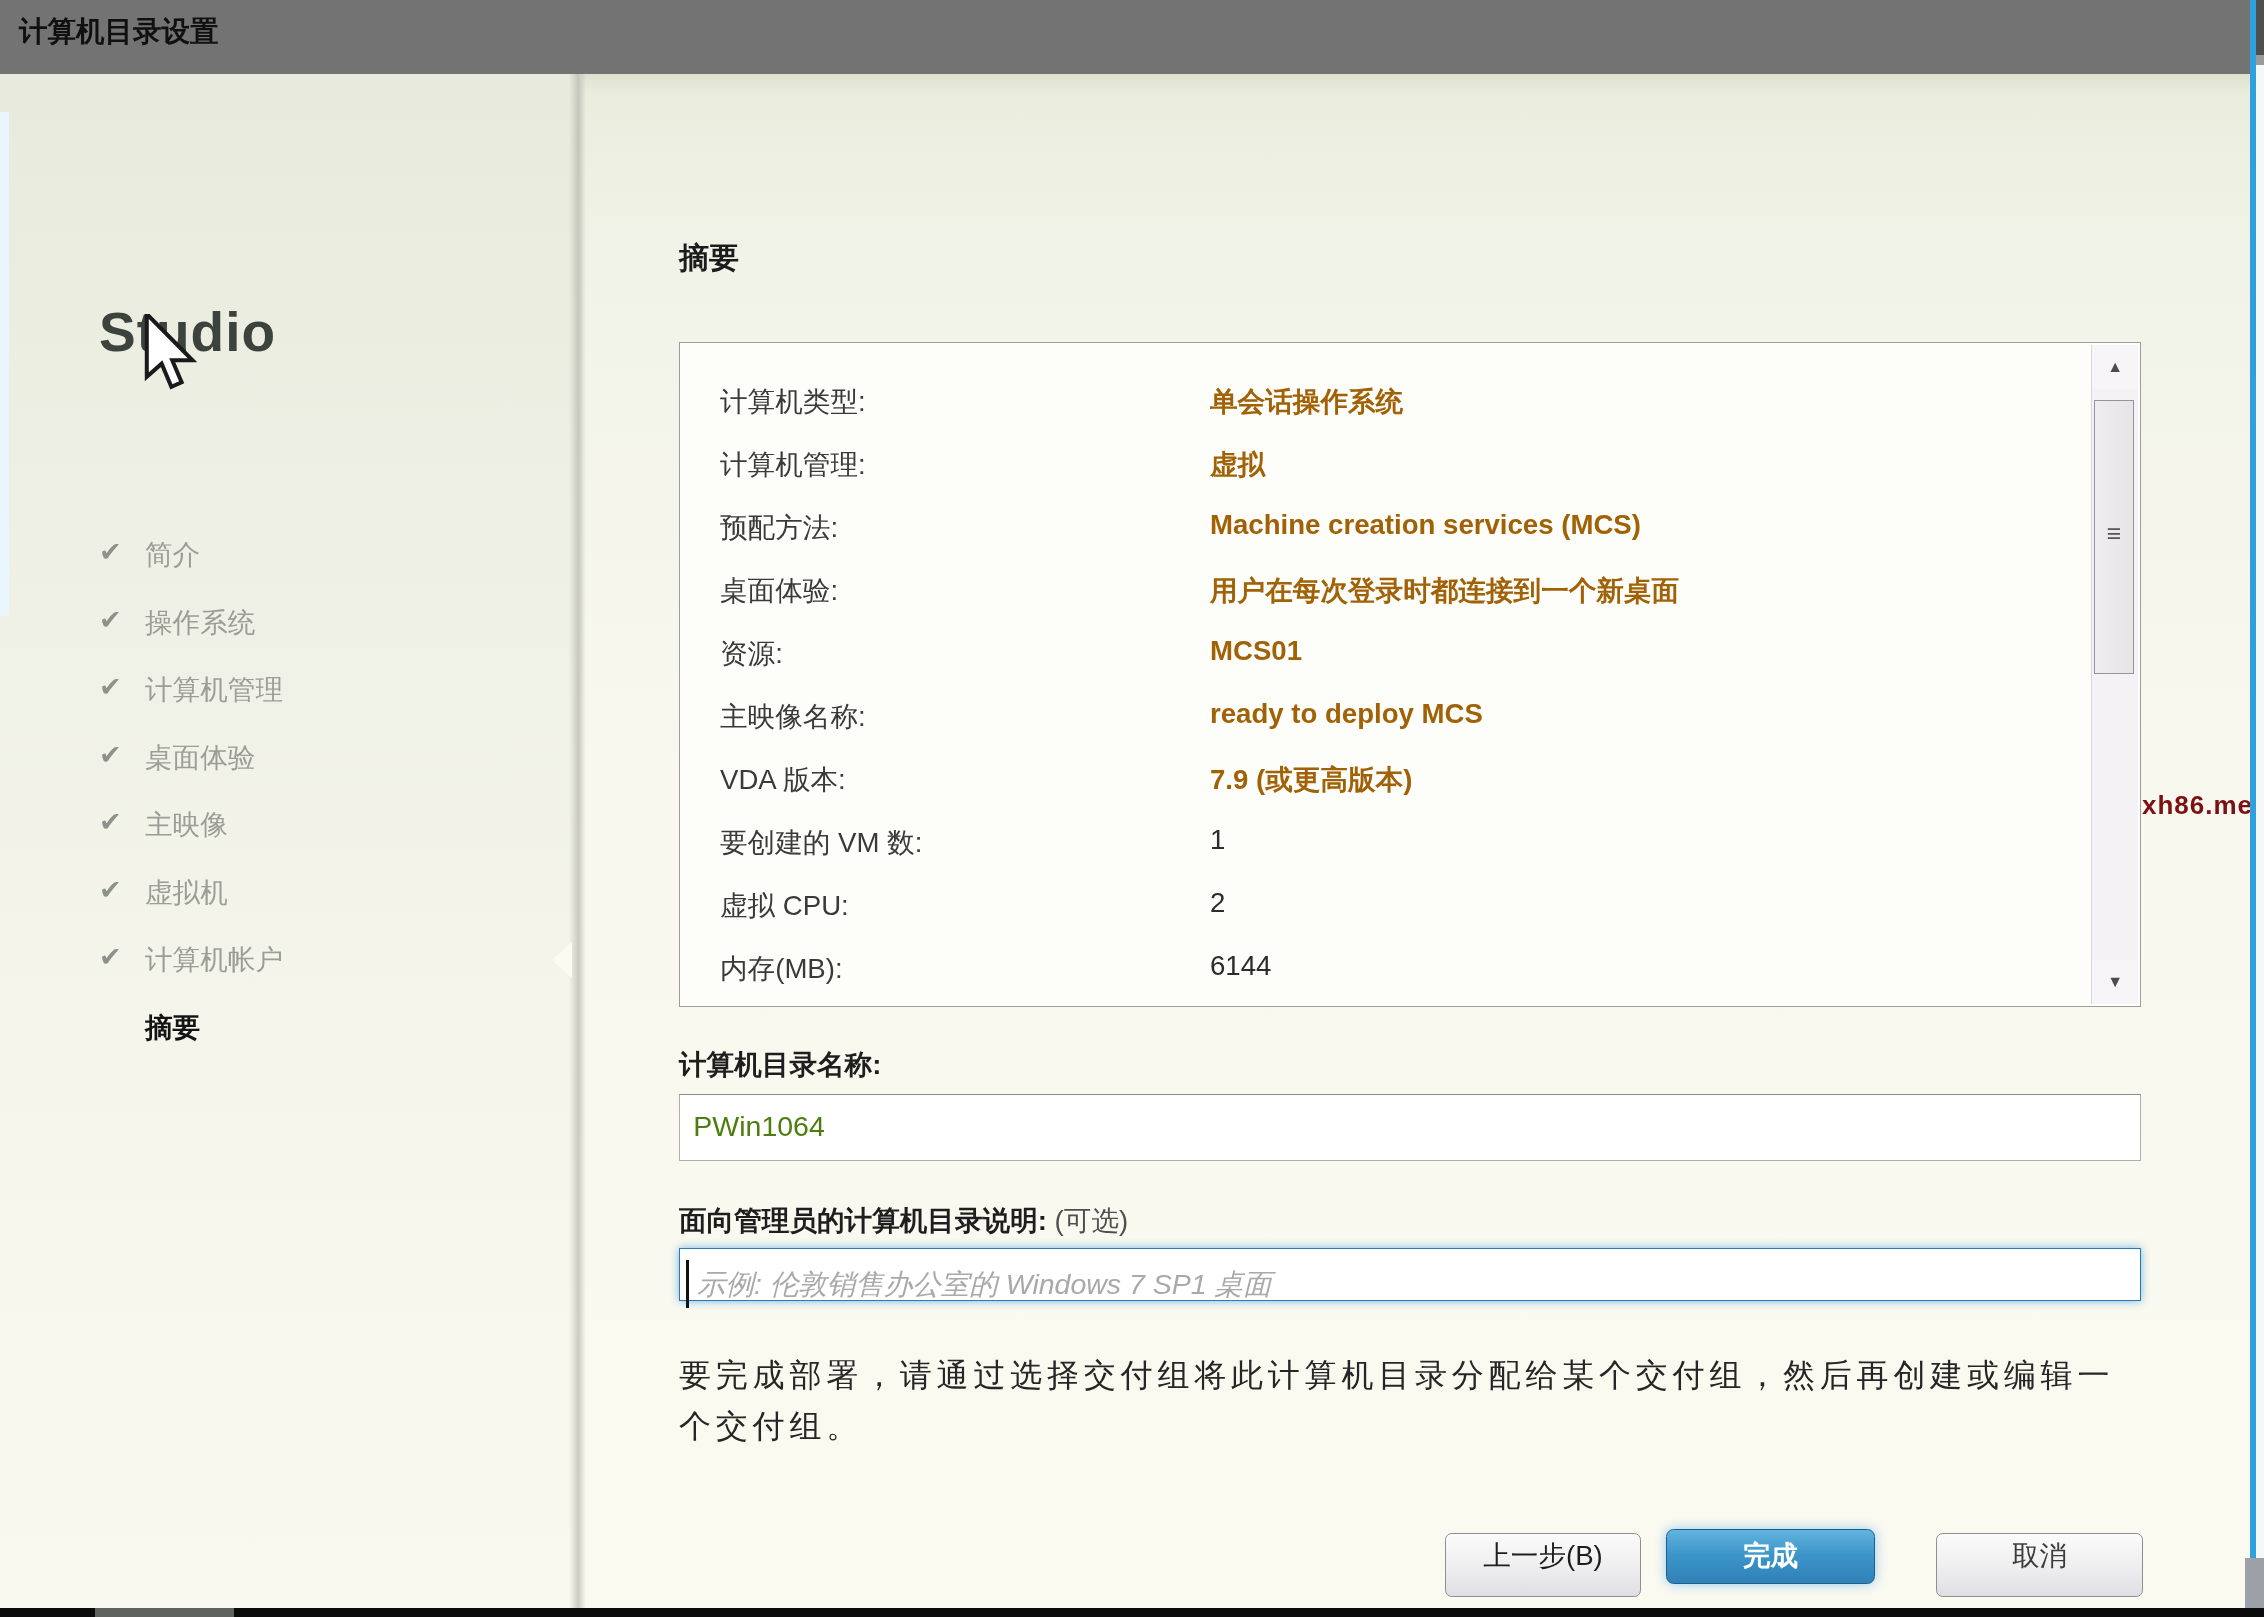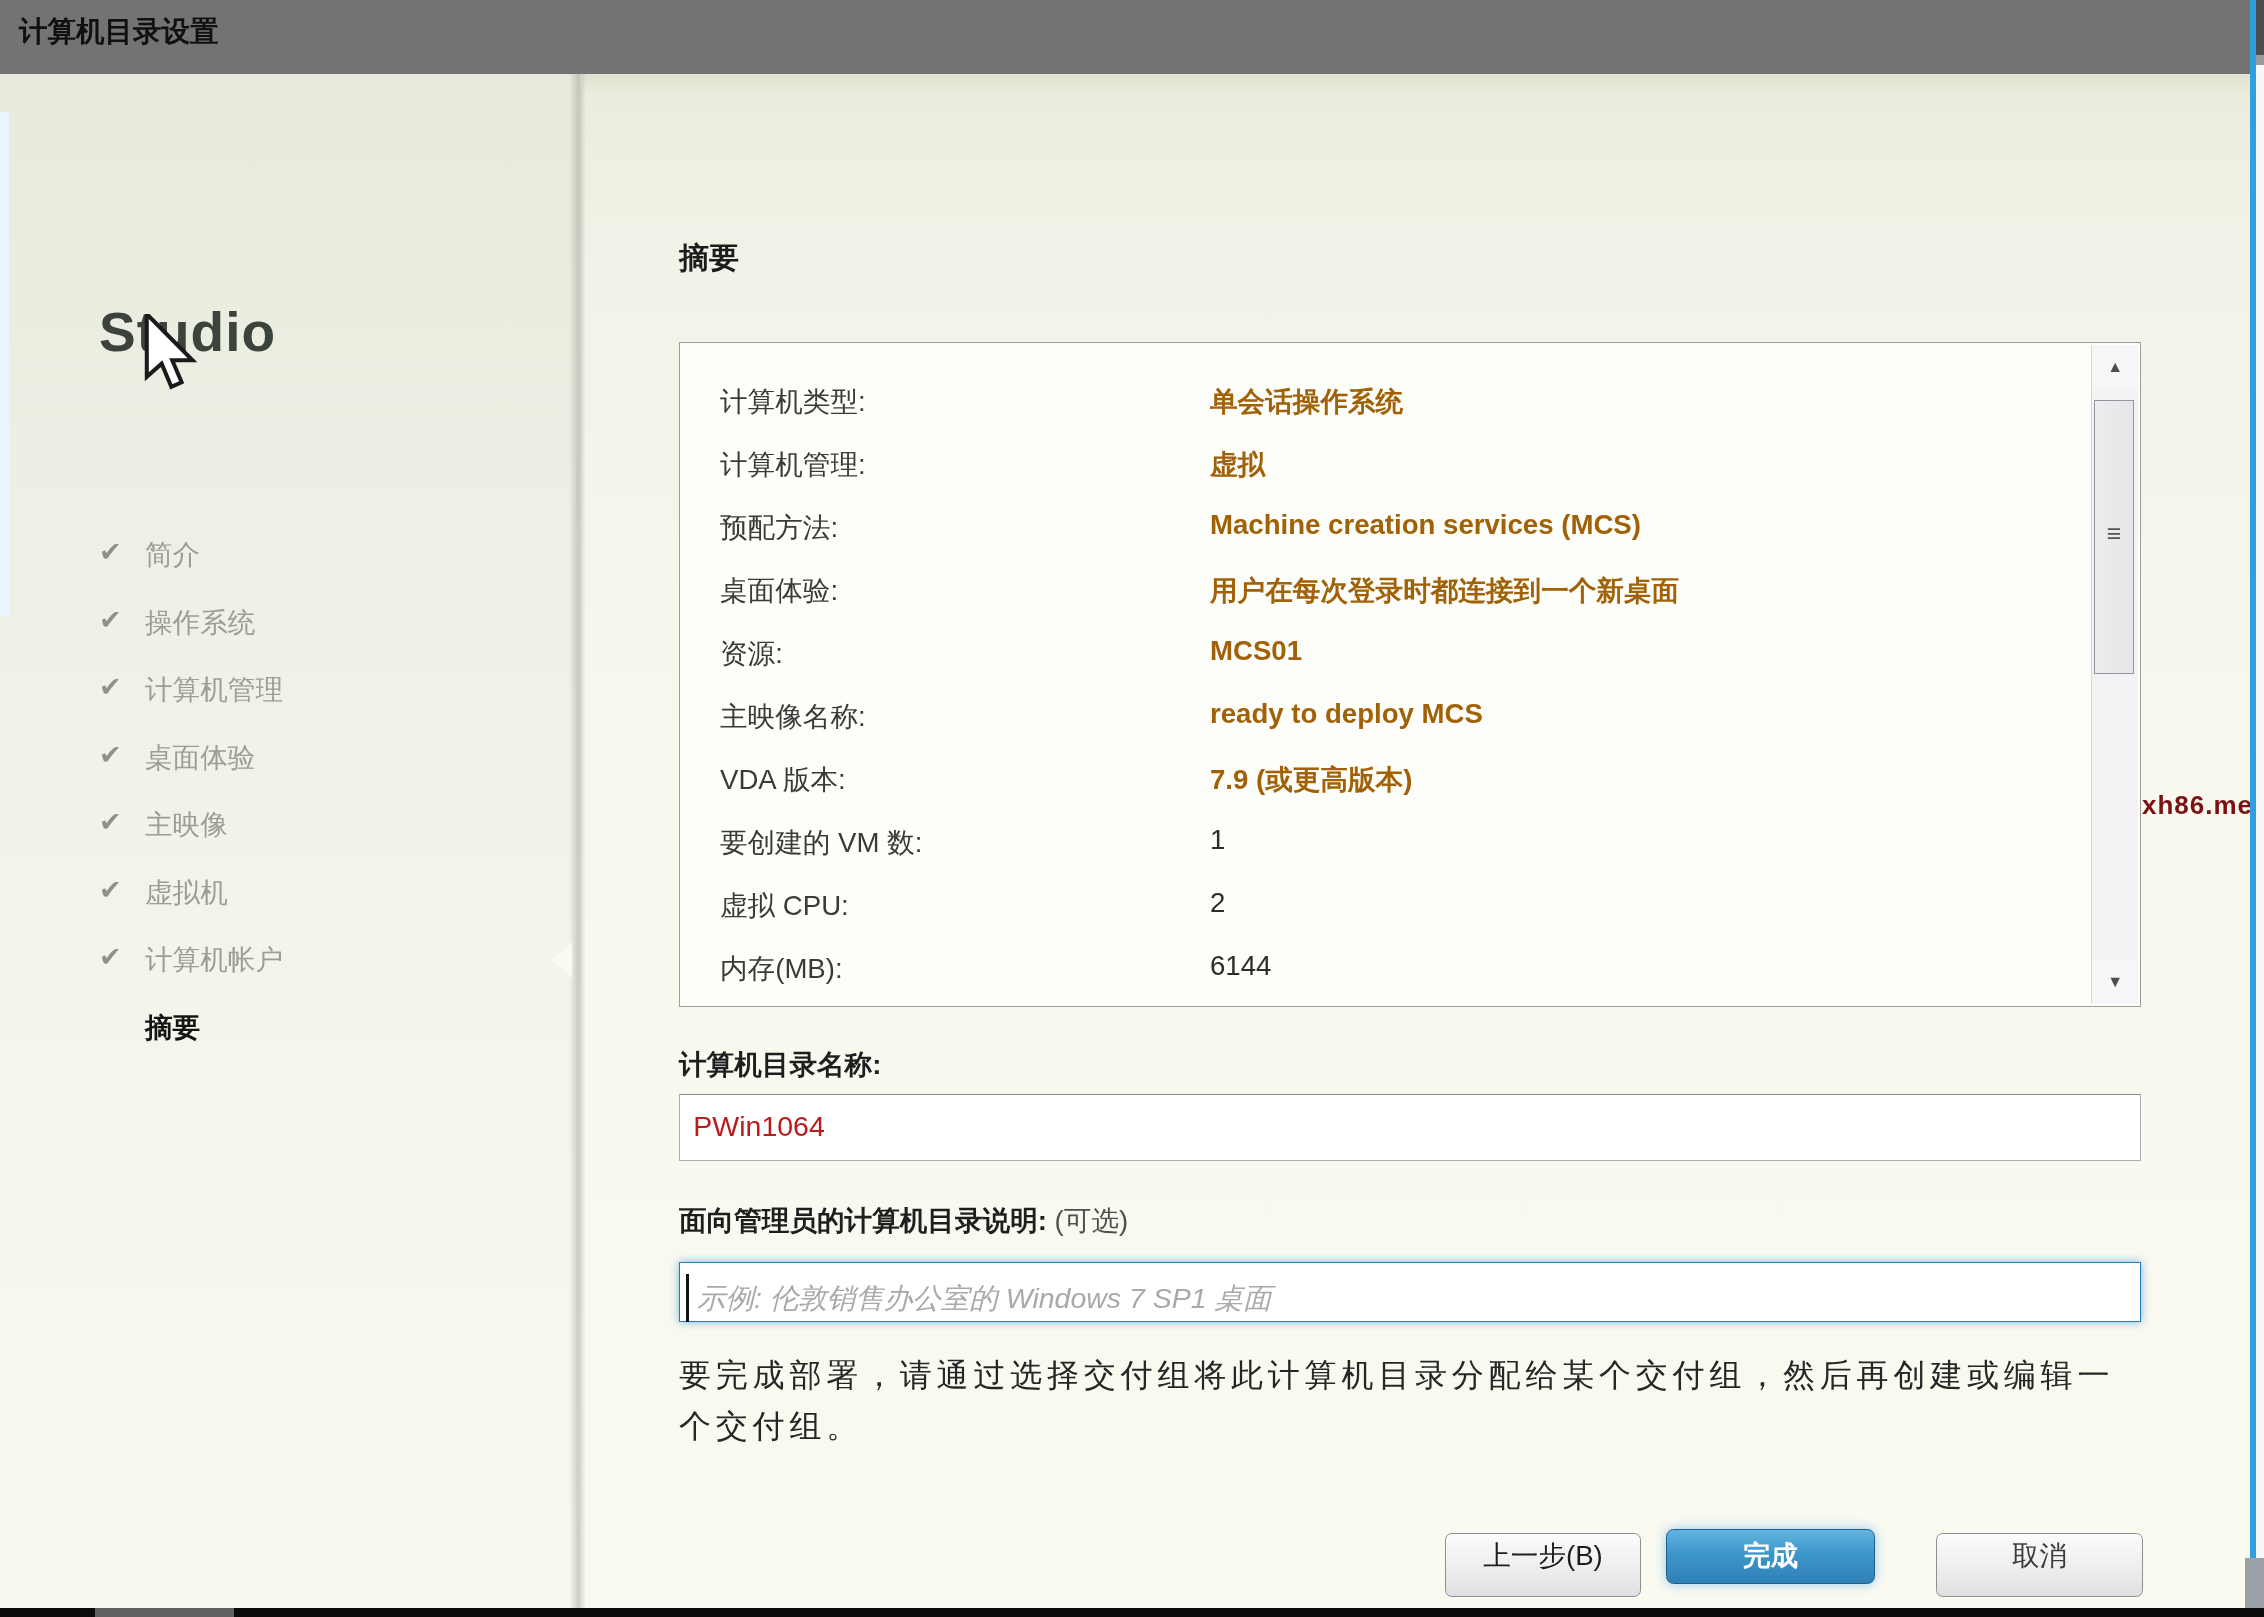--- a/index.html
+++ b/index.html
@@ -46,22 +46,22 @@
   .sb-up{top:0;}
   .sb-down{bottom:0;}
   .sb-thumb{position:absolute;left:1.9px;top:55px;width:40px;height:274px;background:linear-gradient(90deg,#efedf0,#e6e4e7);
     border:1.9px solid #96949a;box-sizing:border-box;color:#555;font-size:25px;text-align:center;line-height:264px;}
   .watermark{position:absolute;left:2142px;top:716px;font-size:26px;font-weight:700;color:#7c1113;letter-spacing:1px;}
   
   .field-label{position:absolute;left:679px;font-size:27.6px;font-weight:700;color:#1e1e1e;text-align:center;}
   .field-label .opt{font-weight:400;color:#4f4f4f;}
   .tb{position:absolute;left:679px;width:1462px;box-sizing:border-box;background:#ffffff;}
   .tb1{top:1020px;height:67px;border:1px solid #aeaeae;border-top:1.9px solid #8c8c8c;}
-  .tb1 .val{position:absolute;left:13.3px;top:15px;font-size:28.5px;color:#b91c1c;}
-  .tb2{top:1174px;height:60px;border:1.9px solid #2a7ab5;box-shadow:0 0 8.6px rgba(90,170,225,.85);margin-top:14px;}
+  .tb1 .val{position:absolute;left:13.3px;top:15px;font-size:28.5px;color:#4d7c0f;}
+  .tb2{top:1174px;height:53px;border:1.9px solid #2a7ab5;box-shadow:0 0 8.6px rgba(90,170,225,.85);}
   .tb2 .ph{position:absolute;left:17px;top:17px;font-size:28.5px;font-style:italic;color:#a9a9a9;}
   .caret{position:absolute;left:5.7px;top:11.4px;width:2.9px;height:48px;background:#111;}
   .footnote{position:absolute;left:679px;top:1276px;width:1455px;font-size:32px;letter-spacing:4.8px;
     line-height:1.6;color:#262626;}
   
   .btn{position:absolute;top:1459px;height:64px;box-sizing:border-box;border:1.9px solid #8f8f8f;border-radius:6.7px;
     background:linear-gradient(180deg,#fbfbfb 0%,#eeeef0 55%,#dfdfe3 100%);
     font-size:27.6px;color:#1d1d1d;text-align:center;line-height:44px;}
   .btn-back{left:1445px;width:196px;}
   .btn-cancel{left:1936px;width:207px;color:#3c3c3c;}

